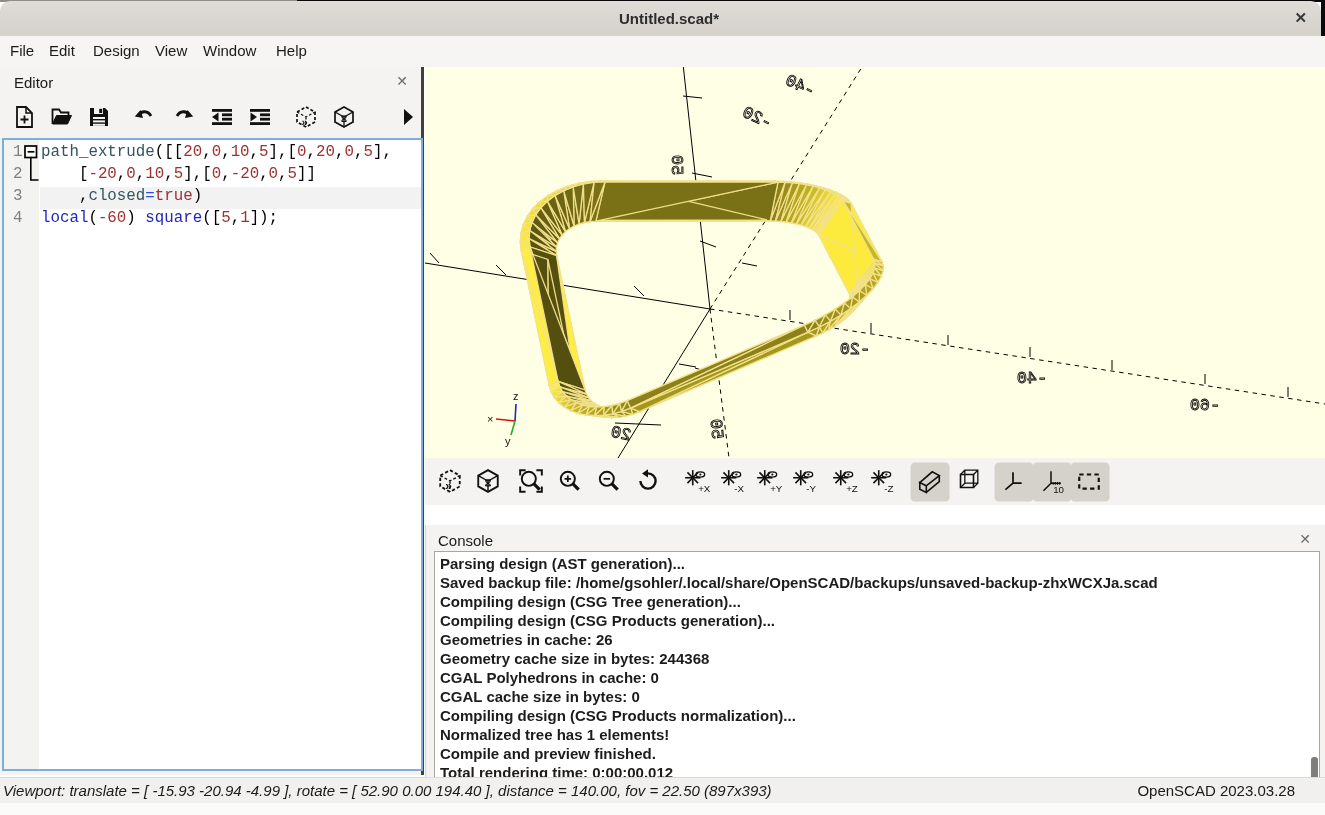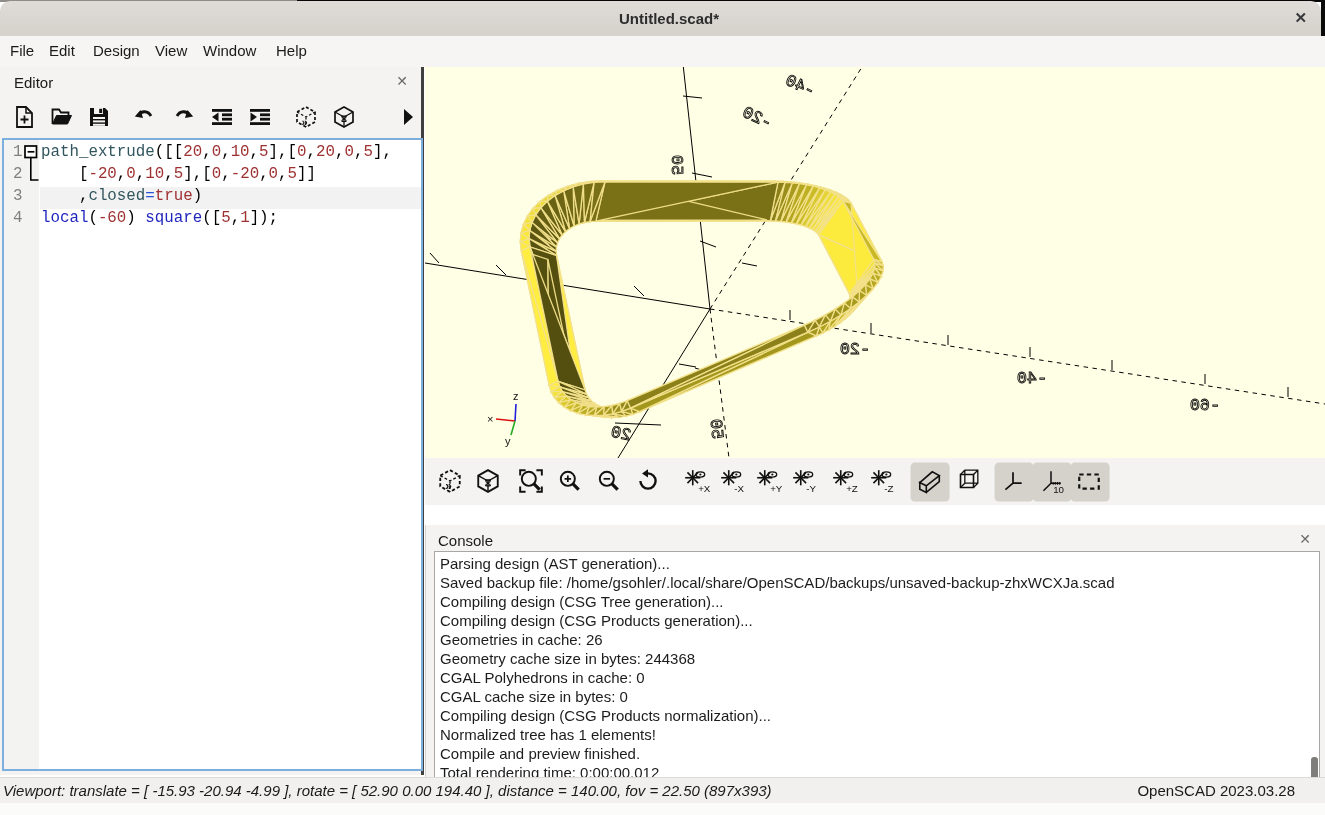--- a/index.html
+++ b/index.html
@@ -30,21 +30,21 @@
 
 #viewport{position:absolute;left:425px;top:67px;width:900px;height:391px;background:#ffffe5;}
 
 #vtoolbar{position:absolute;left:425px;top:458px;width:900px;height:47px;background:#f4f3f1;}
 
 #consoledock{position:absolute;left:425px;top:505px;width:900px;height:270px;background:#f4f3f1;border-left:1px solid #d8d5d0;margin-top:20px;}
 #ctitle{position:absolute;left:12px;top:7px;font-size:15px;color:#1a1a1a;}
 #cclose{position:absolute;right:15px;top:6px;font-size:14px;color:#6b6b6b;}
 #consolebox{position:absolute;left:8px;top:26px;width:884px;height:240px;background:#ffffff;
  border:1px solid #a9a7a3;}
-.con{position:absolute;left:5px;font-size:15px;color:#1c1c1c;white-space:pre;}
+.con{position:absolute;left:5px;font-size:15px;color:#1c1c1c;white-space:pre;font-weight:bold;}
 .num{color:#9e3132}.kw{color:#2126bf}
 #statusbar{position:absolute;left:0;top:777px;width:1325px;height:25px;background:#f1f0ee;border-top:1px solid #dddbd7;}
 #stl{position:absolute;left:3px;top:4px;font-size:15px;color:#1a1a1a;font-style:italic;}
 #str{position:absolute;right:30px;top:4px;font-size:15px;color:#1a1a1a;}
 #bottomstrip{position:absolute;left:0;top:803px;width:1325px;height:12px;background:#fbfbfa;}
 </style></head>
 <body>
 <div id="page">
 <div id="topstrip-l"></div>
     <div id="topstrip-r"></div>

